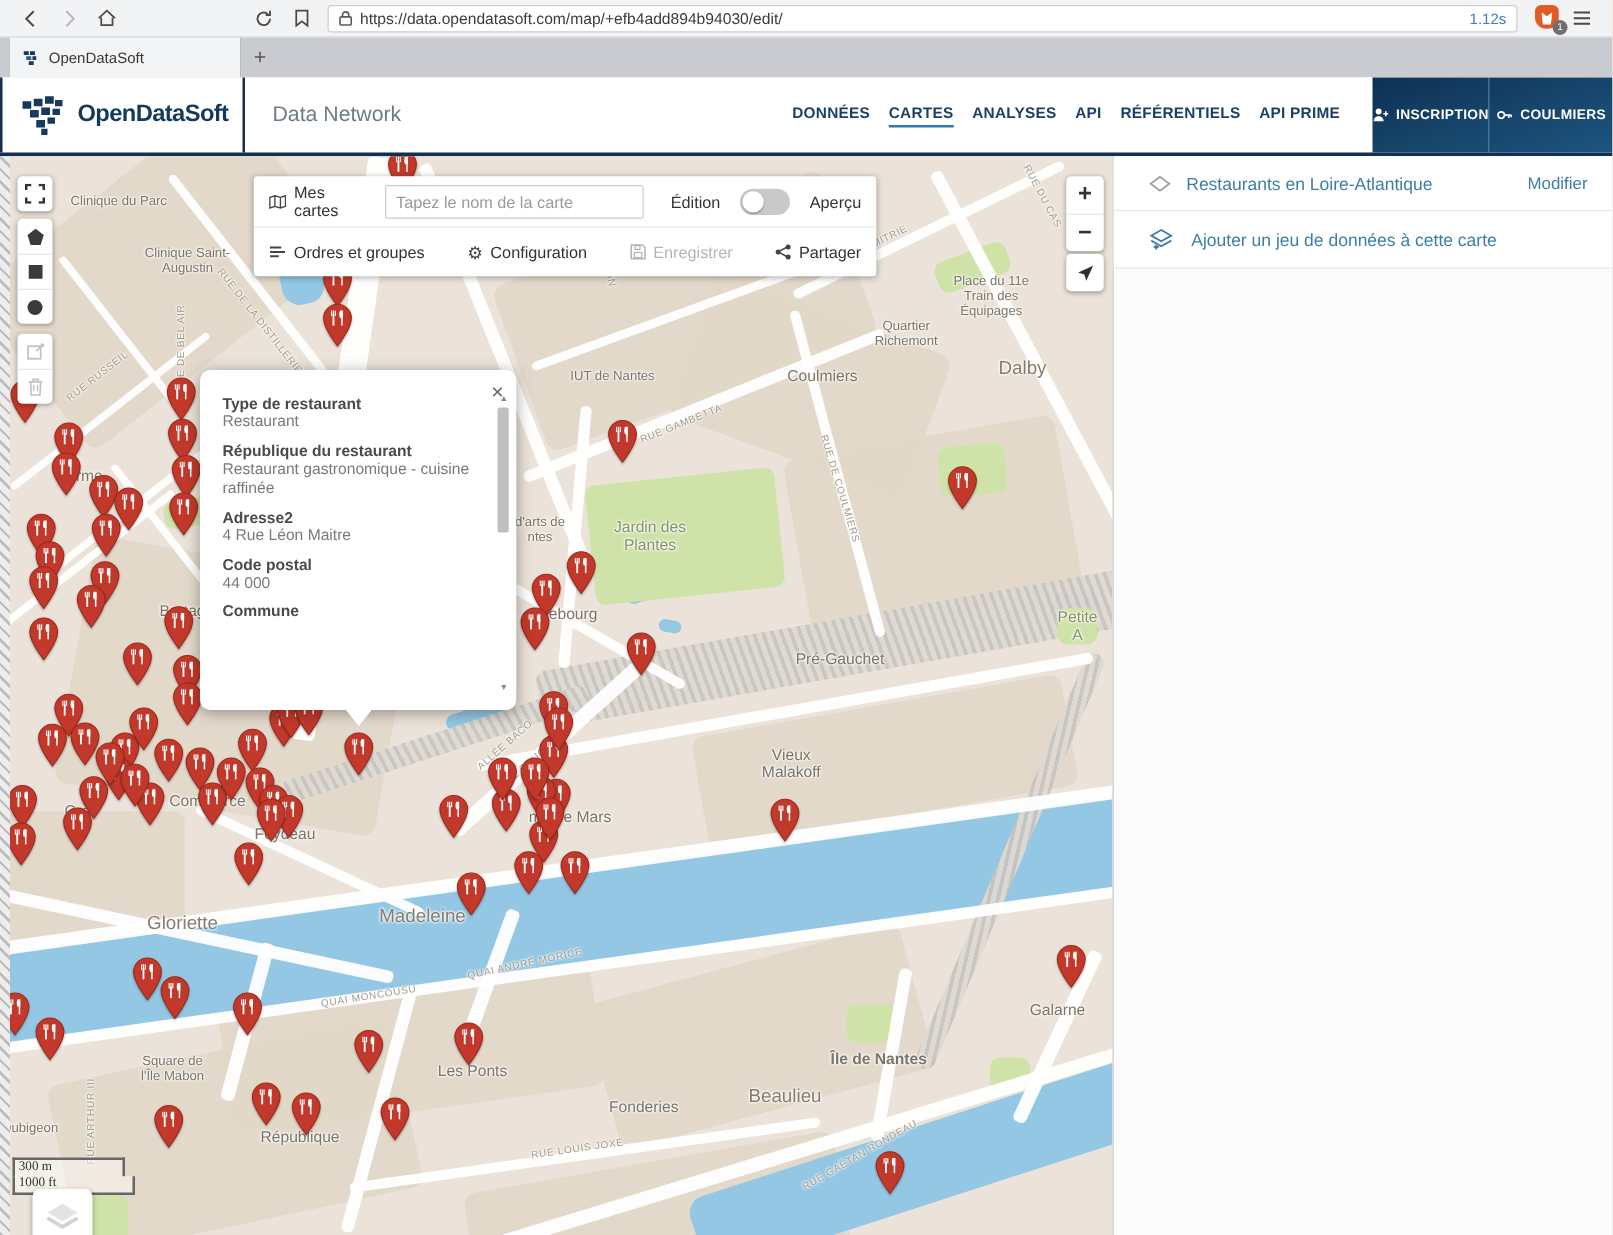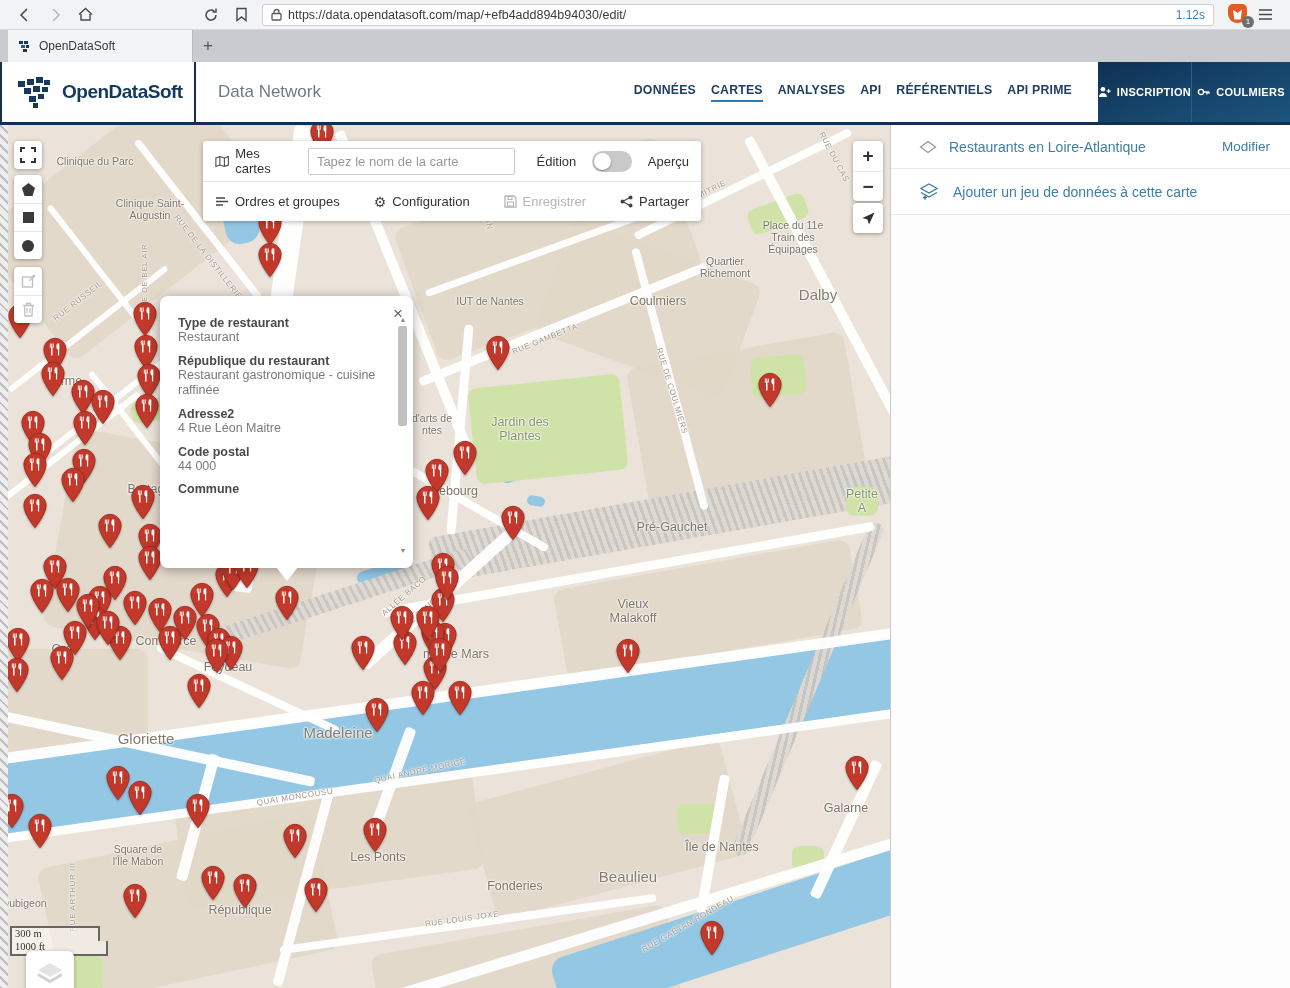--- a/index.html
+++ b/index.html
@@ -326,21 +326,21 @@
 Malakoff</div>
           <div class="maplabel place" style="left: 456px; top: 529px; transform: translate(-50%, -50%) rotate(0deg);">mp de Mars</div>
           <div class="maplabel street" style="left: 404px; top: 471px; transform: translate(-50%, -50%) rotate(-41deg);">ALLÉE BACO</div>
           <div class="maplabel street" style="left: 418px; top: 490px; transform: translate(-50%, -50%) rotate(-41deg);">RUE CRUC</div>
           <div class="maplabel street" style="left: 295px; top: 672px; transform: translate(-50%, -50%) rotate(-9deg);">QUAI MONCOUSU</div>
           <div class="maplabel street" style="left: 420px; top: 646px; transform: translate(-50%, -50%) rotate(-12deg);">QUAI ANDRÉ MORICE</div>
           <div class="maplabel place" style="left: 378px; top: 732px; transform: translate(-50%, -50%) rotate(0deg);">Les Ponts</div>
           <div class="maplabel place" style="left: 515px; top: 761px; transform: translate(-50%, -50%) rotate(0deg);">Fonderies</div>
           <div class="maplabel street" style="left: 462px; top: 794px; transform: translate(-50%, -50%) rotate(-8deg);">RUE LOUIS JOXE</div>
           <div class="maplabel place-lg" style="left: 628px; top: 752px; transform: translate(-50%, -50%) rotate(0deg);">Beaulieu</div>
-          <div class="maplabel place" style="left: 722px; top: 722px; transform: translate(-50%, -50%) rotate(0deg);">Île de Nantes</div>
+          <div class="maplabel place" style="left: 703px; top: 722px; transform: translate(-50%, -50%) rotate(0deg); font-weight: bold;">Île de Nantes</div>
           <div class="maplabel street" style="left: 688px; top: 799px; transform: translate(-50%, -50%) rotate(-30deg);">RUE GAËTAN RONDEAU</div>
           <div class="maplabel place" style="left: 846px; top: 683px; transform: translate(-50%, -50%) rotate(0deg);">Galarne</div>
           <div class="maplabel place-sm" style="left: 138px; top: 730px; transform: translate(-50%, -50%) rotate(0deg);">Square de
 l'Île Mabon</div>
           <div class="maplabel street" style="left: 73px; top: 772px; transform: translate(-50%, -50%) rotate(-90deg);">RUE ARTHUR III</div>
           <div class="maplabel place" style="left: 240px; top: 785px; transform: translate(-50%, -50%) rotate(0deg);">République</div>
           <div class="maplabel place-sm" style="left: 20px; top: 778px; transform: translate(-50%, -50%) rotate(0deg);">s Dubigeon</div>
         </div>
       <div id="layer-markers">
           <div class="pin" style="left: 310px; top: -6px; z-index: 21;">

